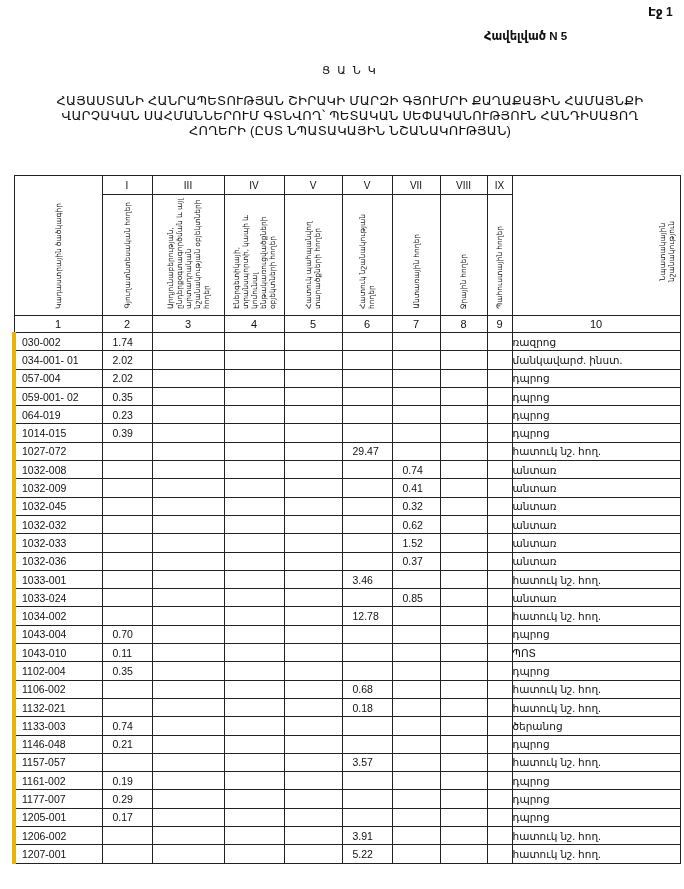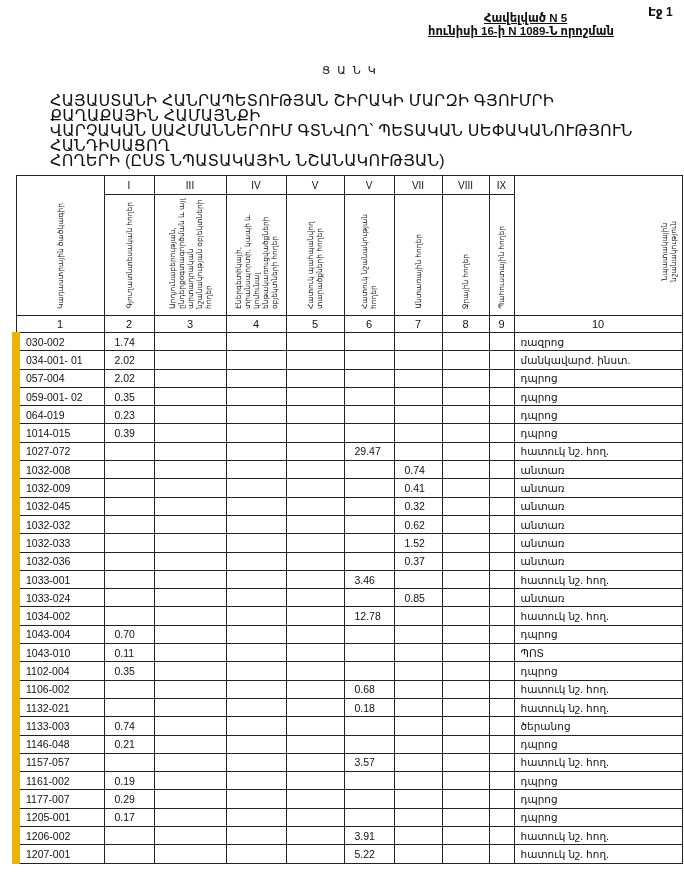--- a/index.html
+++ b/index.html
@@ -1,53 +1,52 @@
 <!DOCTYPE html>
 <html><head>
 <meta charset="utf-8">
 <style>
   html, body { margin: 0; padding: 0; background: #ffffff; }
   body {
     width: 684px; height: 889px; position: relative; overflow: hidden;
     font-family: "Liberation Sans", "DejaVu Sans", sans-serif; color: #111;
   }
   .page-num { position: absolute; left: 648px; top: 5px; font-size: 12px; font-weight: bold; }
-  .annex { position: absolute; left: 420px; top: 12px; width: 260px; font-size: 11.5px; font-weight: bold; line-height: 13px; text-decoration: underline; }
+  .annex { position: absolute; left: 420px; top: 30px; width: 260px; font-size: 11.5px; font-weight: bold; line-height: 13px; }
   .annex div { white-space: nowrap; }
   .annex .l1 { padding-left: 64px; }
   .annex .l3 { padding-left: 8px; }
   .doc-title { position: absolute; left: 8px; width: 684px; top: 64px; text-align: center; font-size: 11px; letter-spacing: 2px; }
-  .doc-subtitle { position: absolute; left: 50px; width: 600px; top: 93px; font-size: 16px; line-height: 15px; letter-spacing: 0.2px; }
+  .doc-subtitle { position: absolute; left: 50px; width: 600px; top: 93px; text-align: center; font-size: 13px; line-height: 15px; letter-spacing: 0.2px; }
 
   table.list {
     position: absolute; left: 12px; top: 175px; width: 666px;
     border-collapse: collapse; table-layout: fixed; font-size: 10.5px;
   }
   table.list td, table.list th { border: 1px solid #222; padding: 0; font-weight: normal; }
   .roman td { height: 18px; text-align: center; font-size: 10px; border-bottom: 1px dashed #555; }
   .vert-row td { height: 120px; vertical-align: bottom; }
   .vtext {
     writing-mode: vertical-rl; transform: rotate(180deg);
     font-size: 7.5px; line-height: 9px; margin: 0 auto 6px auto; white-space: normal; max-height: 115px;
   }
   .num-row td { height: 16px; text-align: center; font-size: 11px; }
   .data-row td { height: 17.3px; font-size: 10.5px; white-space: nowrap; overflow: hidden; }
-  .data-row td.code { padding-left: 6px; border-left: 8px solid #eab308; }
+  .data-row td.code { padding-left: 6px; border-left: 4px solid #eab308; }
   .data-row td.val { padding-left: 10px; }
-  .data-row td.purp { padding-left: 6px; }
+  .data-row td.purp { }
   .data-row td { border-left: 1px dashed #777; border-right: 1px dashed #777; }
 </style>
 </head>
 <body>
 
 <div class="page-num">Էջ 1</div>
 
 <div class="annex">
   <div class="l1">Հավելված N 5</div>
-  <div class="l3">հունիսի 16-ի N 1089-Ն որոշման</div>
 </div>
 
 <div class="doc-title">Ց Ա Ն Կ</div>
 
 <div class="doc-subtitle">
   <div>ՀԱՅԱՍՏԱՆԻ ՀԱՆՐԱՊԵՏՈՒԹՅԱՆ ՇԻՐԱԿԻ ՄԱՐԶԻ ԳՅՈՒՄՐԻ ՔԱՂԱՔԱՅԻՆ ՀԱՄԱՅՆՔԻ</div>
   <div>ՎԱՐՉԱԿԱՆ ՍԱՀՄԱՆՆԵՐՈՒՄ ԳՏՆՎՈՂ՝ ՊԵՏԱԿԱՆ ՍԵՓԱԿԱՆՈՒԹՅՈՒՆ ՀԱՆԴԻՍԱՑՈՂ</div>
   <div>ՀՈՂԵՐԻ (ԸՍՏ ՆՊԱՏԱԿԱՅԻՆ ՆՇԱՆԱԿՈՒԹՅԱՆ)</div>
 </div>
 

